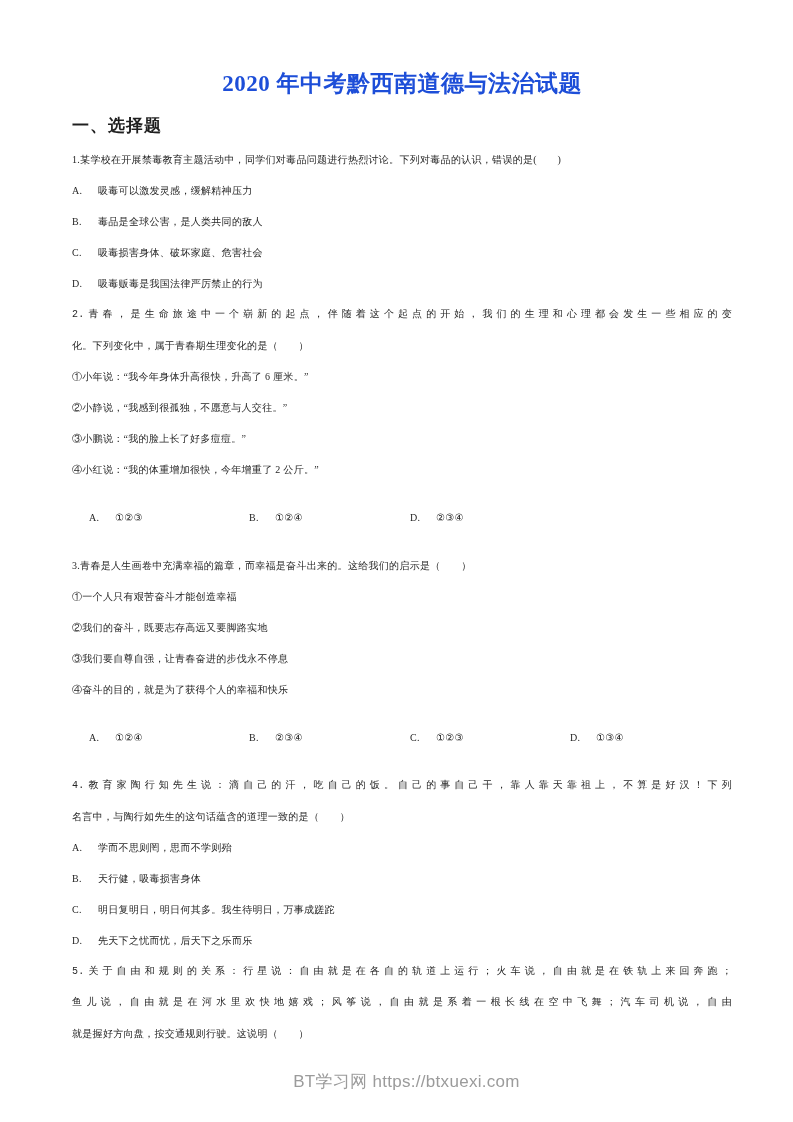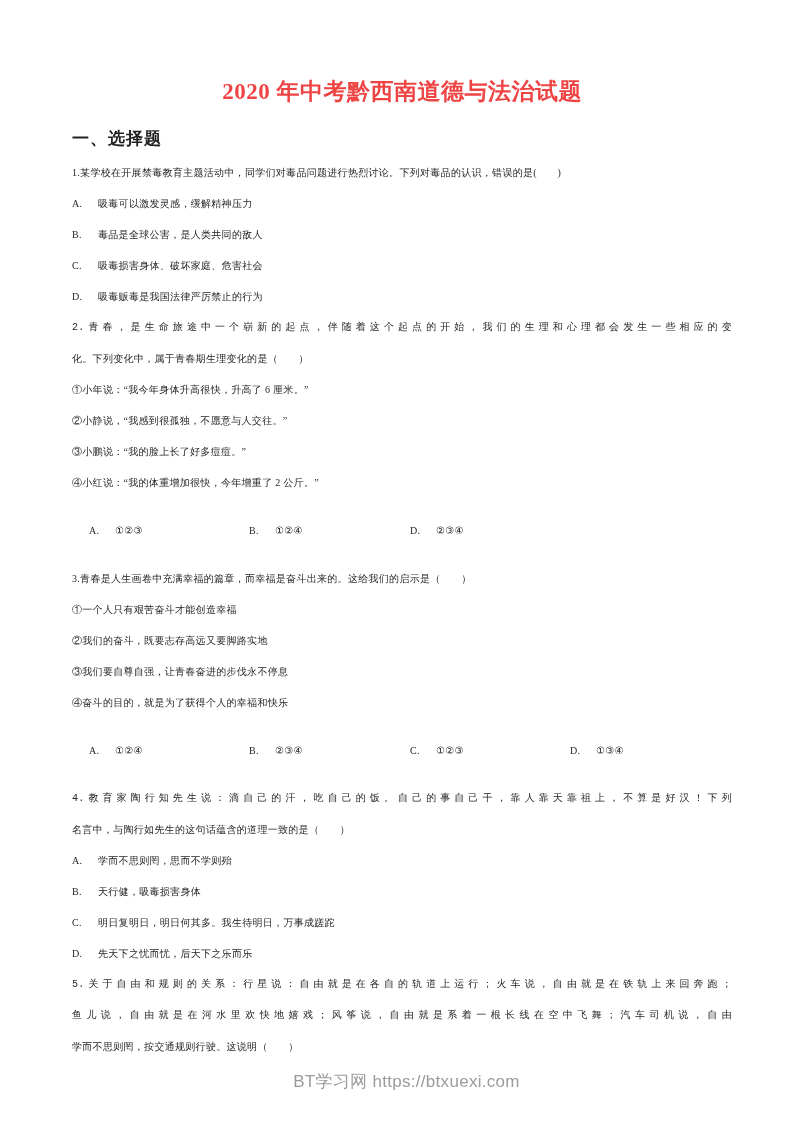--- a/index.html
+++ b/index.html
@@ -7,23 +7,23 @@
     width: 793px; height: 1122px;
     background: #ffffff;
     position: relative;
     font-family: "Liberation Serif", "DejaVu Serif", serif;
     color: #262626;
     overflow: hidden;
   }
   .page { padding: 60px 61px 0 72px; }
   .doc-title {
     font-size: 23px; font-weight: 700;
-    line-height: 31px; margin: 16px;
+    line-height: 31px; margin: 8px;
     text-align: center; letter-spacing: 0.5px;
-    color: #ef4444;
+    color: #1d4ed8;
   }
   .section-heading {
     font-size: 17px; font-weight: 700;
     line-height: 31px; margin: 11px 0 0 0;
     color: #1f1f1f; letter-spacing: 1px;
   }
   .q { margin: 0; }
   .q:first-of-type { margin-top: 3px; }
   p.line {
     margin: 0; font-size: 10px; line-height: 31px;
@@ -98,18 +98,18 @@
     <p class="line">名言中，与陶行如先生的这句话蕴含的道理一致的是（　　）</p>
     <p class="line"><span class="ol">A.</span><span>学而不思则罔，思而不学则殆</span></p>
     <p class="line"><span class="ol">B.</span><span>天行健，吸毒损害身体</span></p>
     <p class="line"><span class="ol">C.</span><span>明日复明日，明日何其多。我生待明日，万事成蹉跎</span></p>
     <p class="line"><span class="ol">D.</span><span>先天下之忧而忧，后天下之乐而乐</span></p>
   </div>
 
   <div class="q">
     <p class="line fill">5.关于自由和规则的关系：行星说：自由就是在各自的轨道上运行；火车说，自由就是在铁轨上来回奔跑；</p>
     <p class="line fill">鱼儿说，自由就是在河水里欢快地嬉戏；风筝说，自由就是系着一根长线在空中飞舞；汽车司机说，自由</p>
-    <p class="line">学而不思则罔，按交通规则行驶。这说明（　　）</p>
+    <p class="line">就是握好方向盘，按交通规则行驶。这说明（　　）</p>
   </div>
 
 </div>
 
 <div class="footer">BT学习网 https://btxuexi.com</div>
 
 </body></html>

